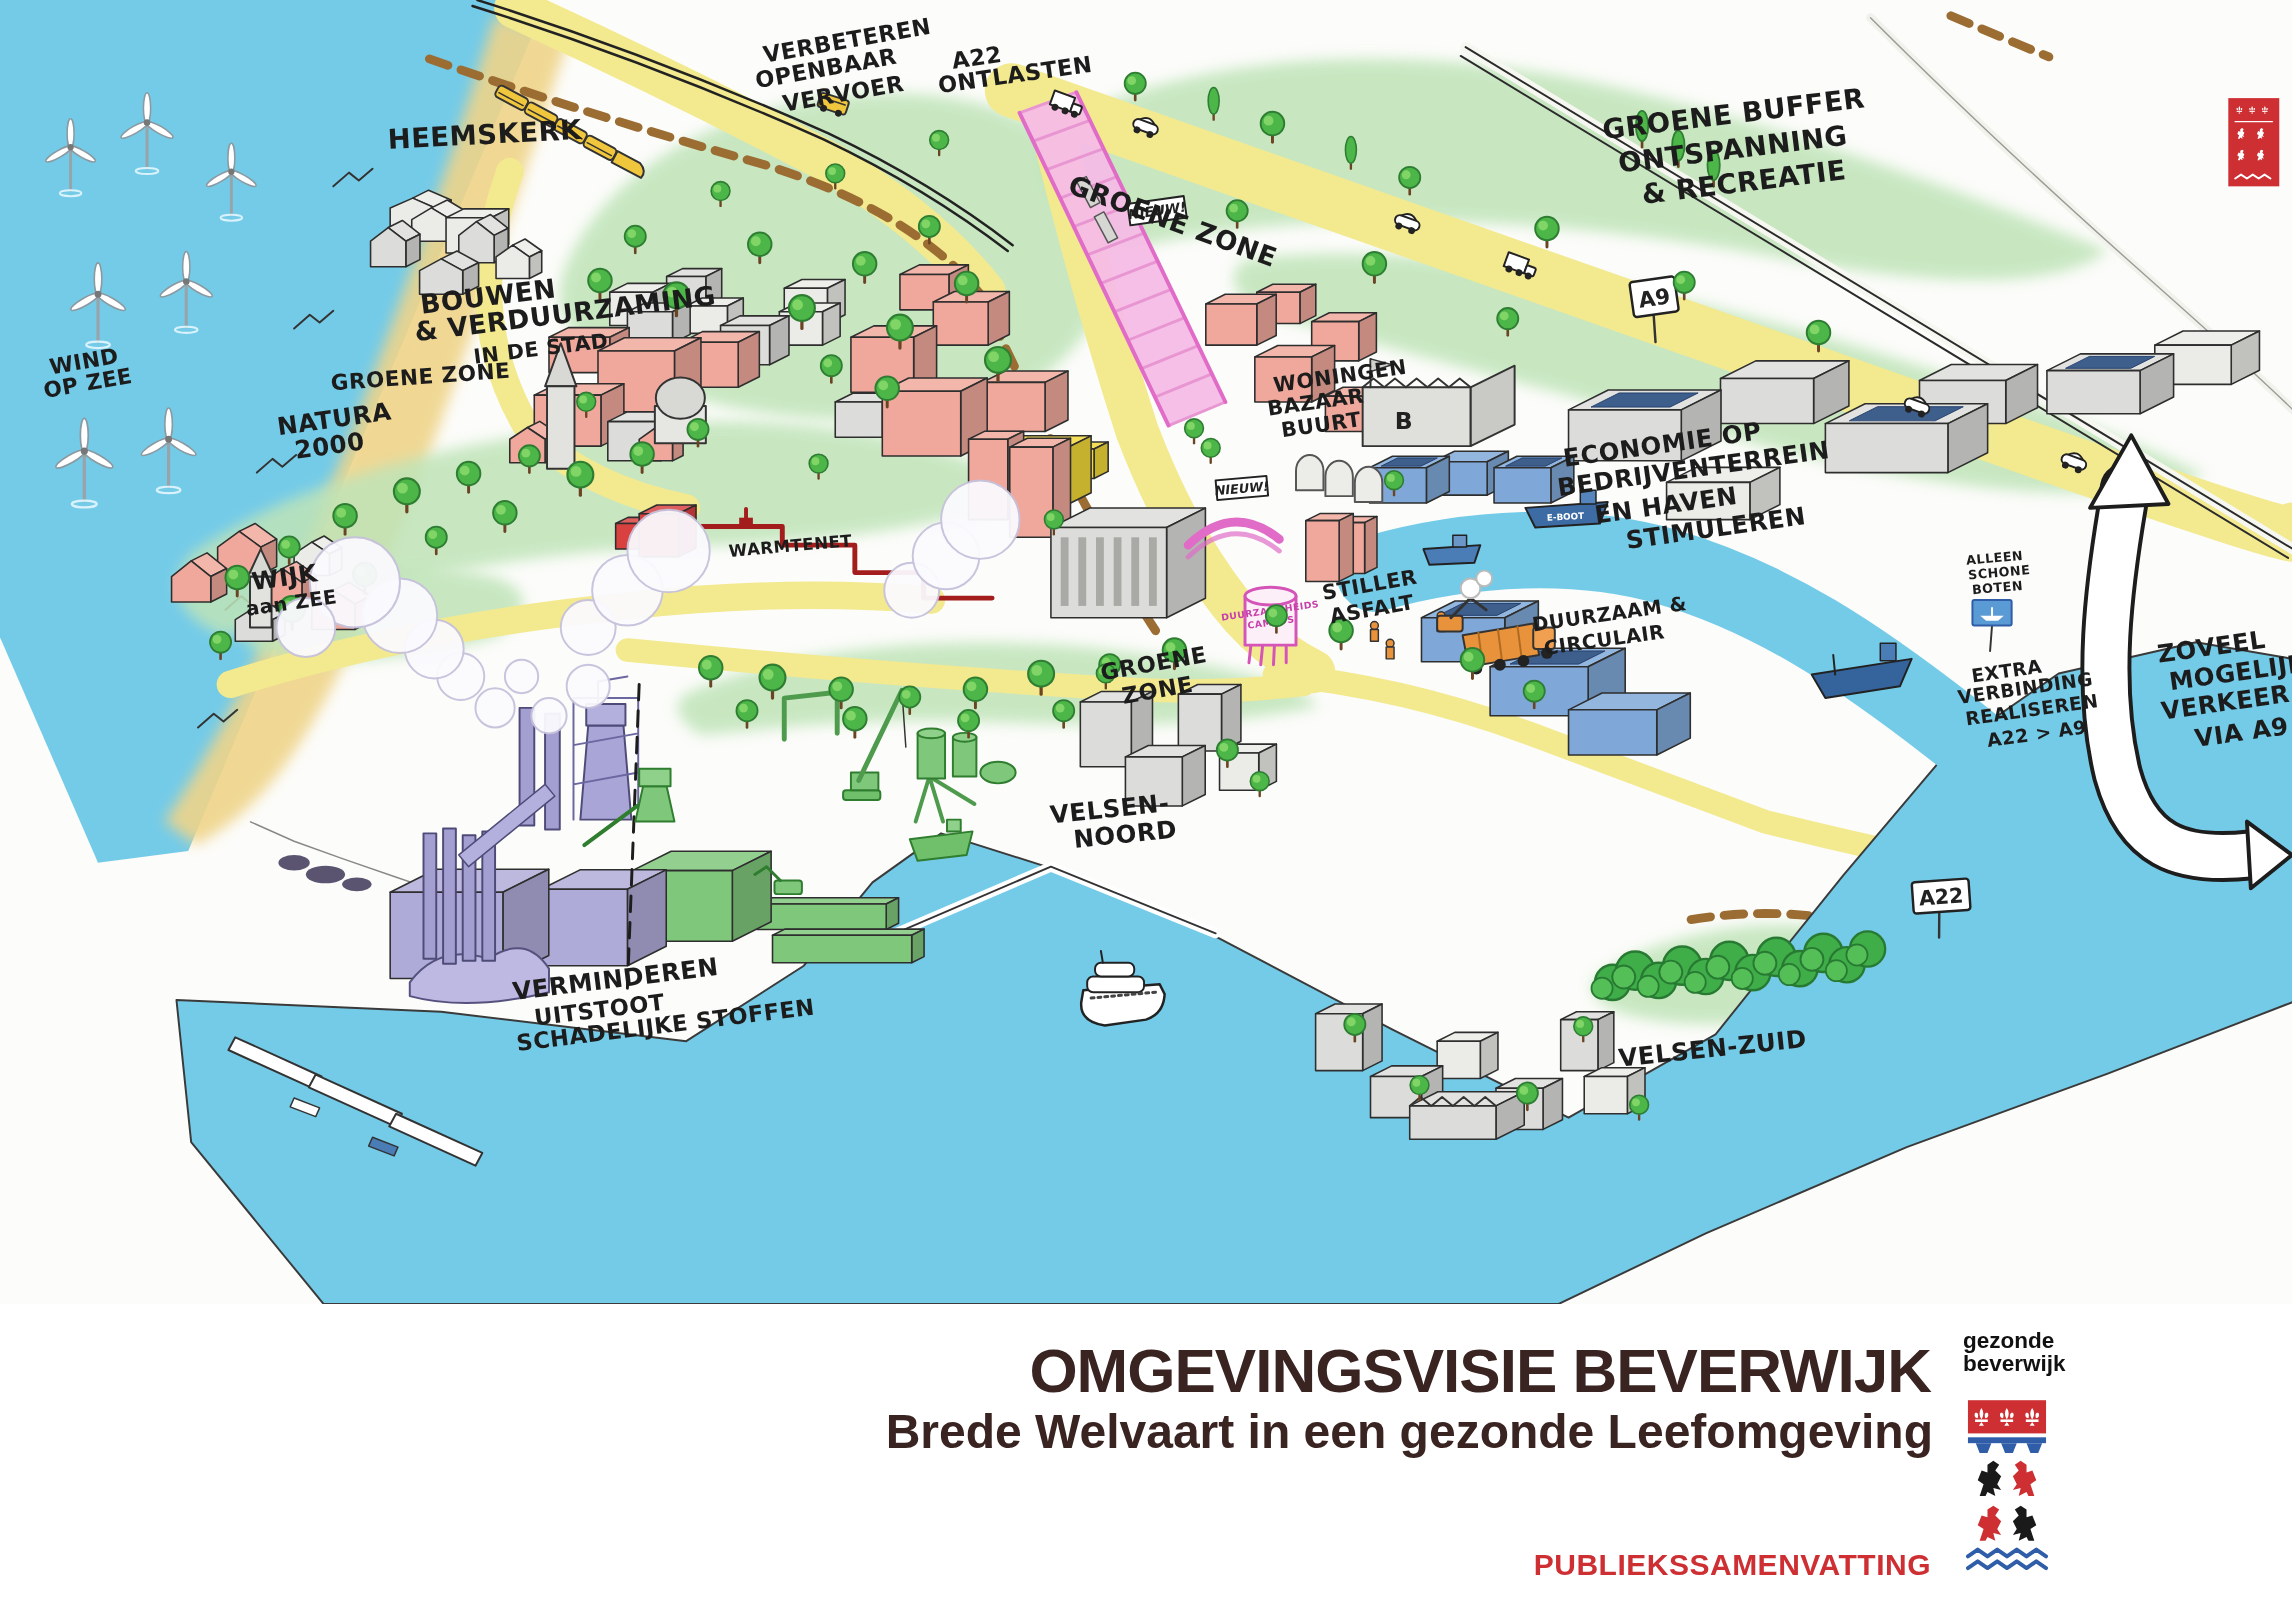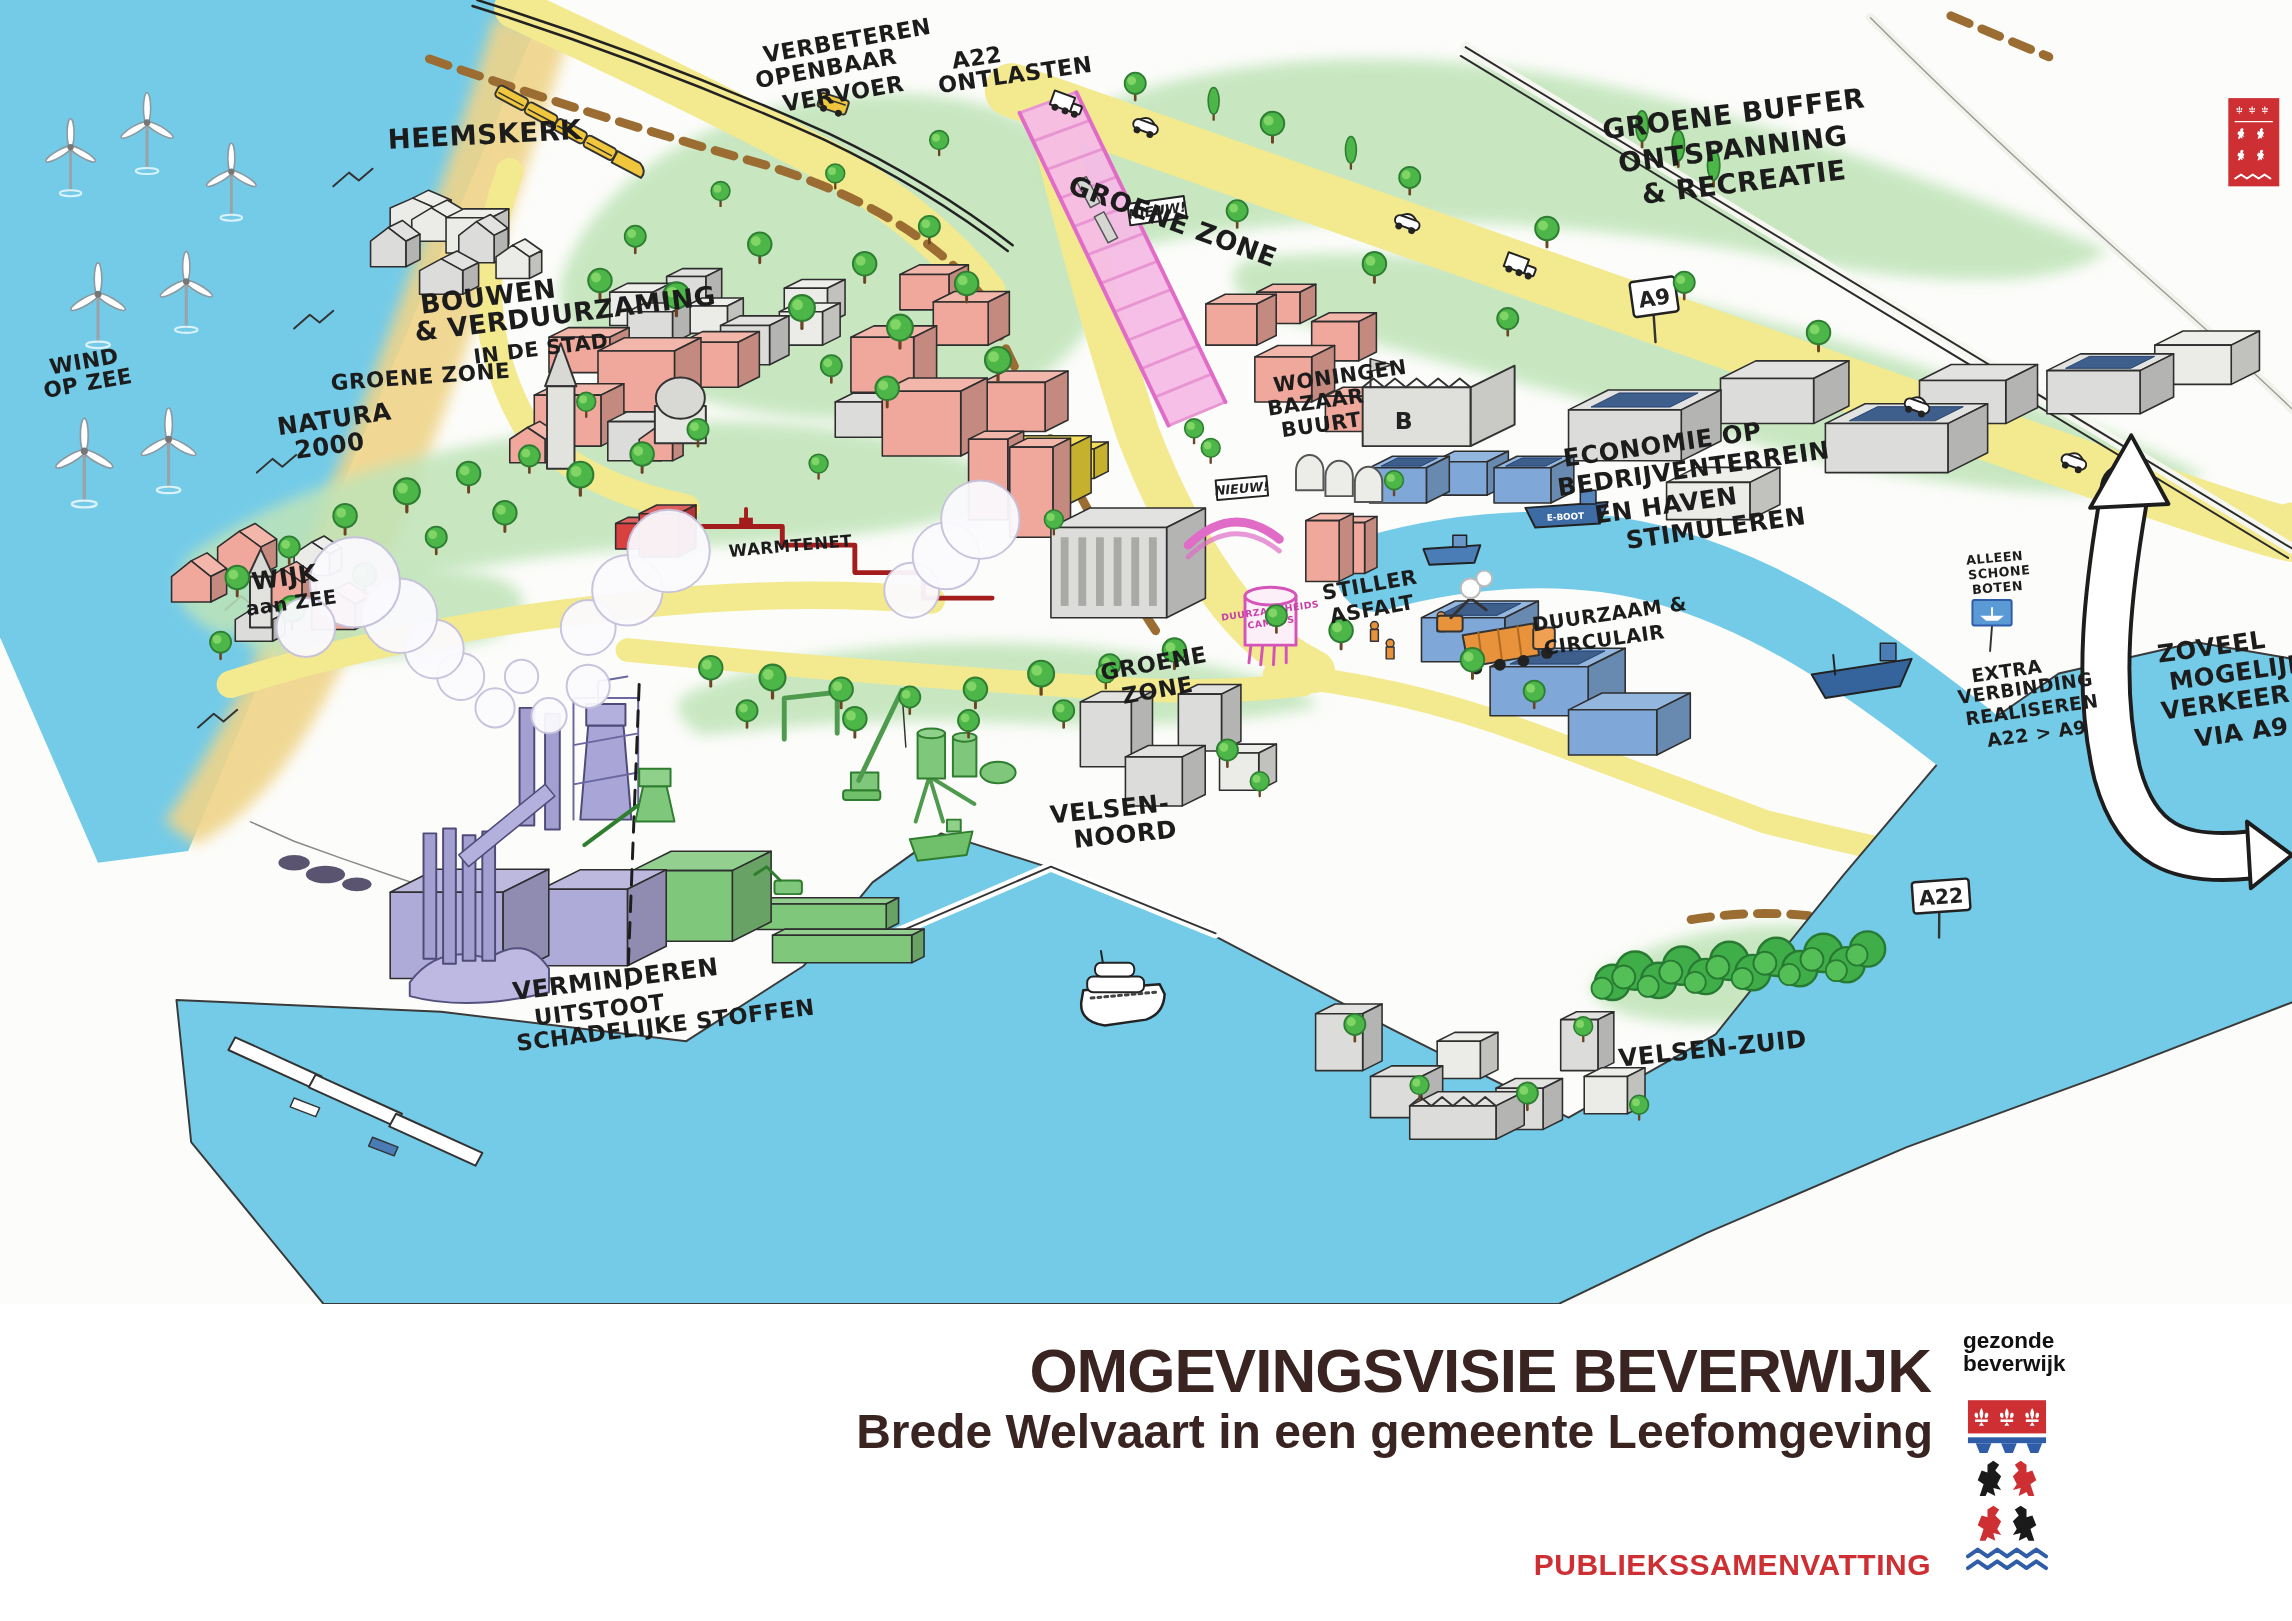--- a/index.html
+++ b/index.html
@@ -806,21 +806,21 @@
     <text class="hand" font-size="25" transform="translate(524,1020) rotate(-7)">VERMINDEREN</text>
     <text class="hand" font-size="23" transform="translate(546,1046) rotate(-7)">UITSTOOT</text>
     <text class="hand" font-size="23" transform="translate(528,1072) rotate(-7)">SCHADELIJKE STOFFEN</text>
     <text class="hand" font-size="23" transform="translate(1124,694) rotate(-10)">GROENE</text>
     <text class="hand" font-size="23" transform="translate(1146,718) rotate(-10)">ZONE</text>
   </g>
 </svg>
 
 
 <div class="footer-title">OMGEVINGSVISIE BEVERWIJK</div>
-<div class="footer-sub">Brede Welvaart in een gemeente Leefomgeving</div>
+<div class="footer-sub">Brede Welvaart in een gezonde Leefomgeving</div>
 <div class="footer-tag">PUBLIEKSSAMENVATTING</div>
 <div class="logo-text">
   <div>gezonde</div>
   <div>beverwijk</div>
 </div>
 <svg class="coat" width="82" height="182" viewBox="0 0 84 186">
   <rect x="2" y="0" width="80" height="34" fill="var(--c-red)"></rect>
   <use href="#fleur" transform="translate(8,8) scale(1.3)" fill="#fff"></use>
   <use href="#fleur" transform="translate(34,8) scale(1.3)" fill="#fff"></use>
   <use href="#fleur" transform="translate(60,8) scale(1.3)" fill="#fff"></use>

